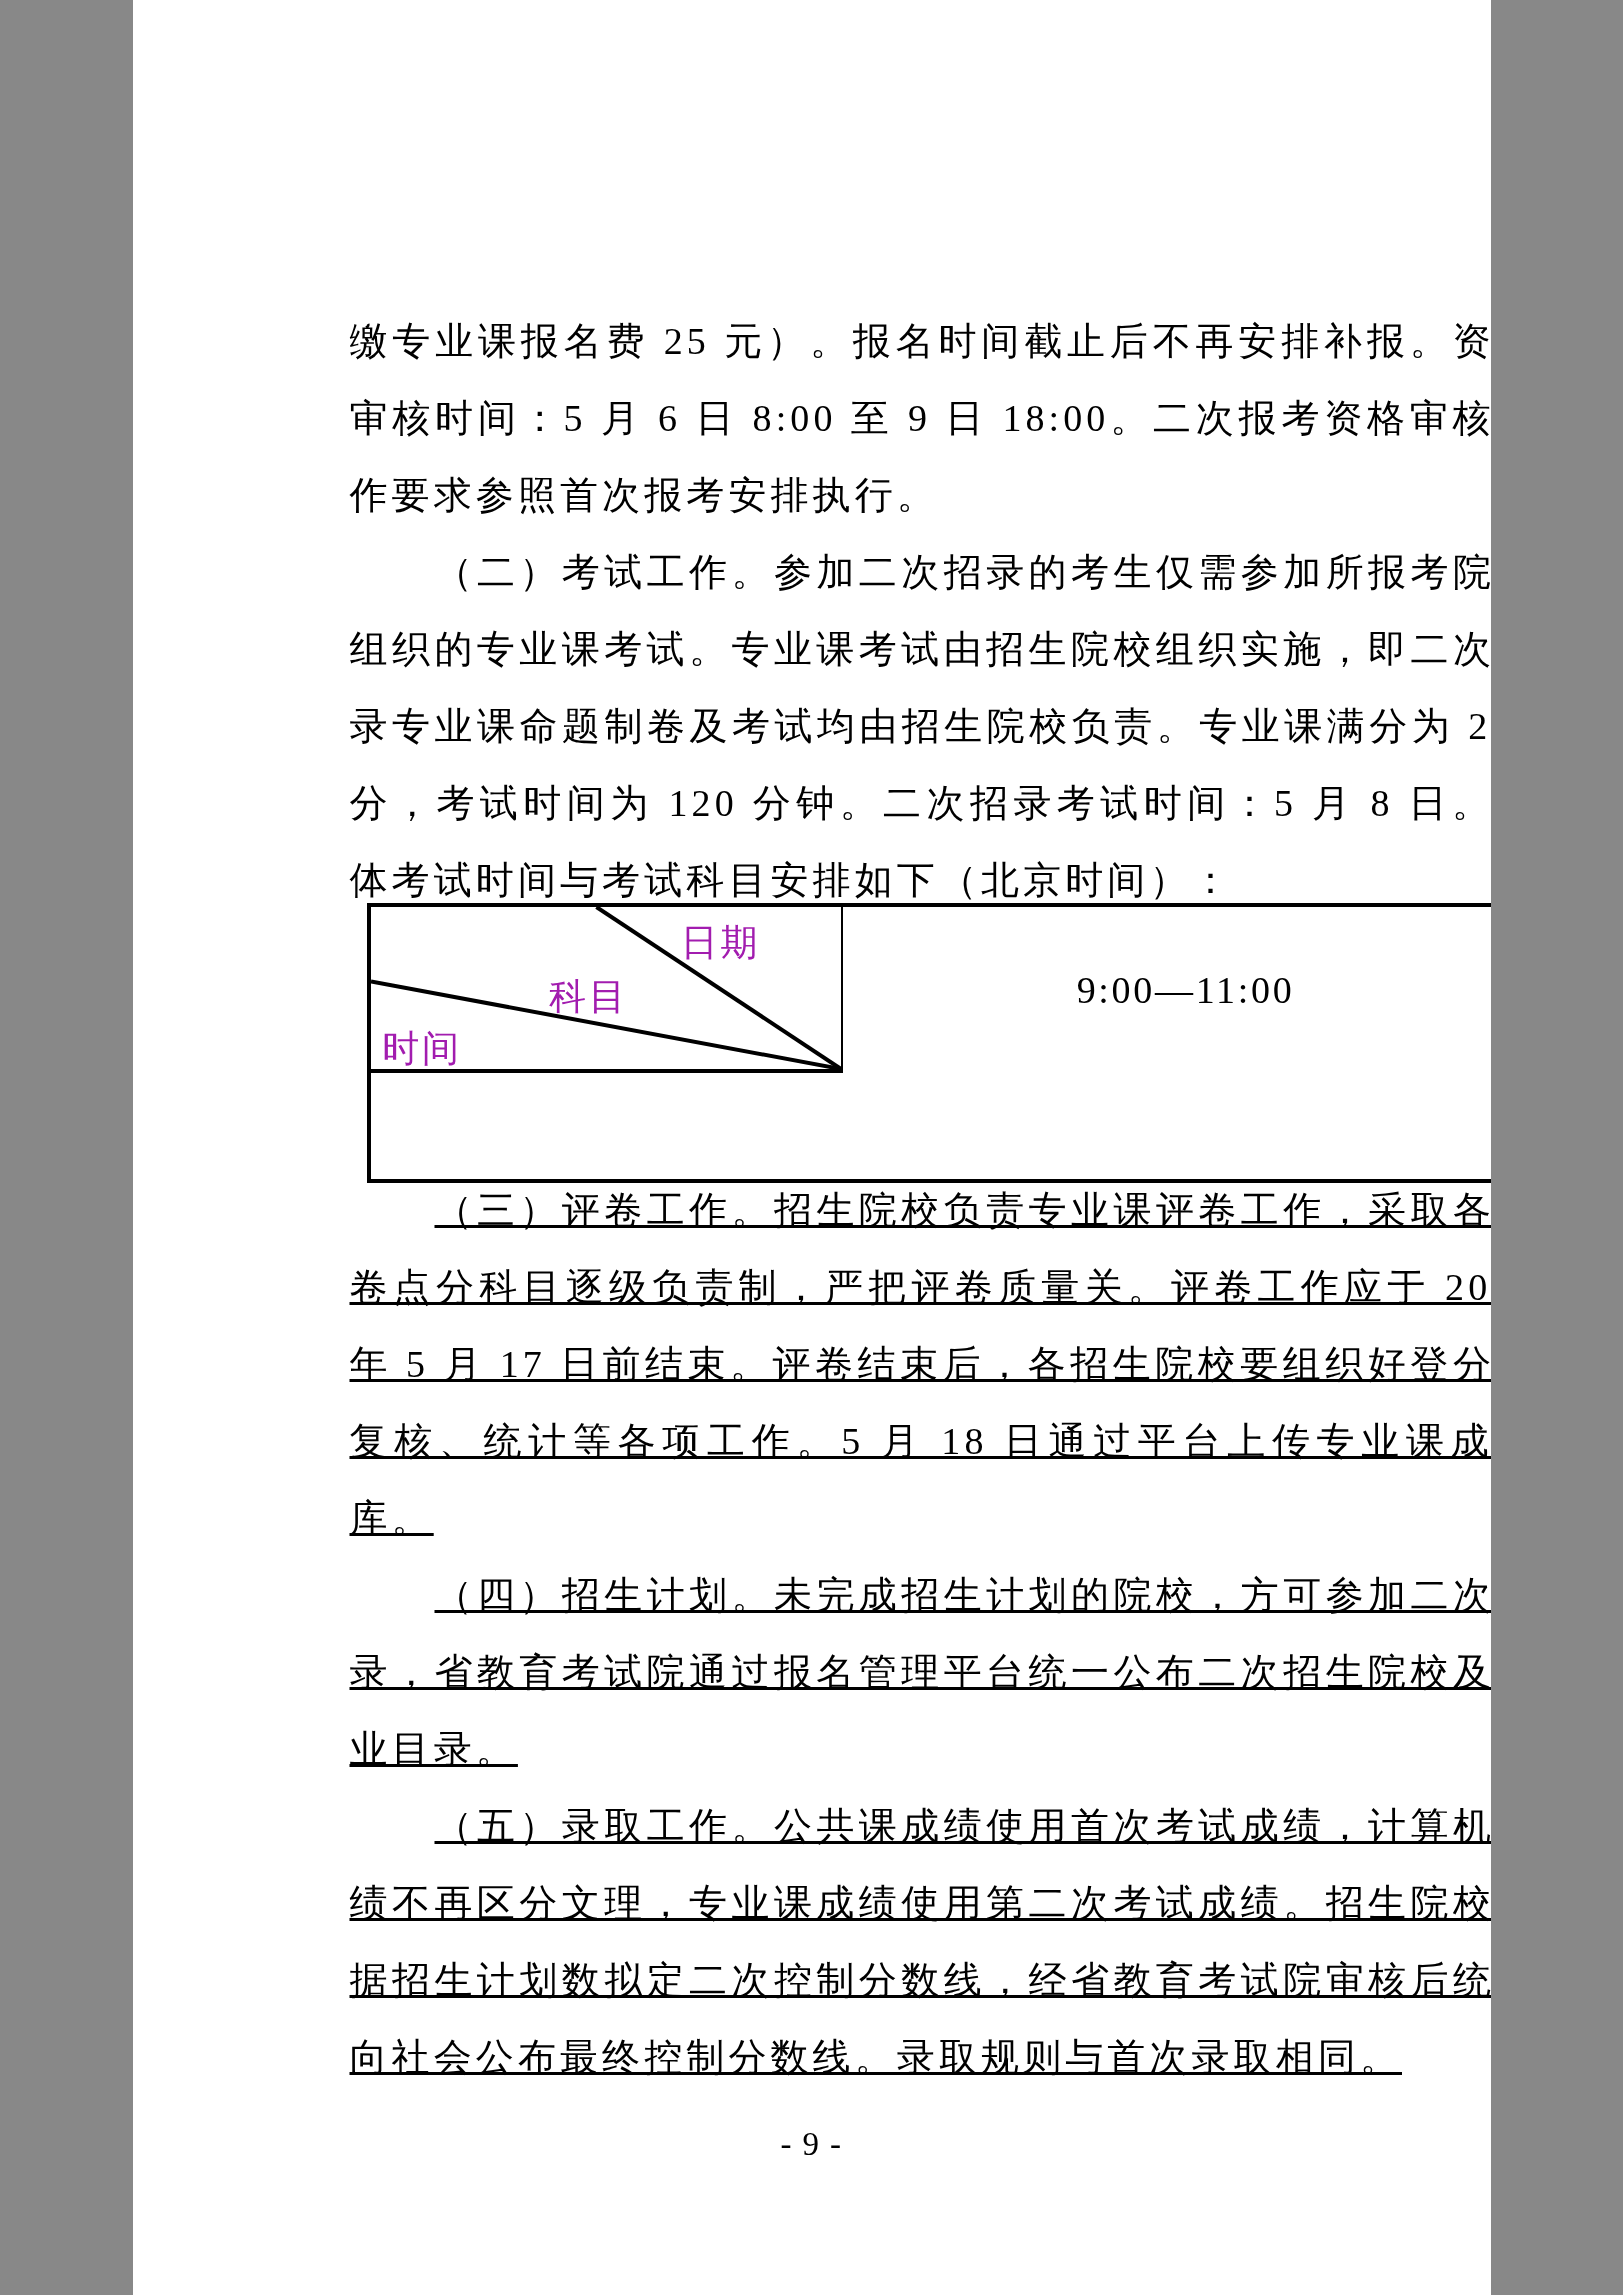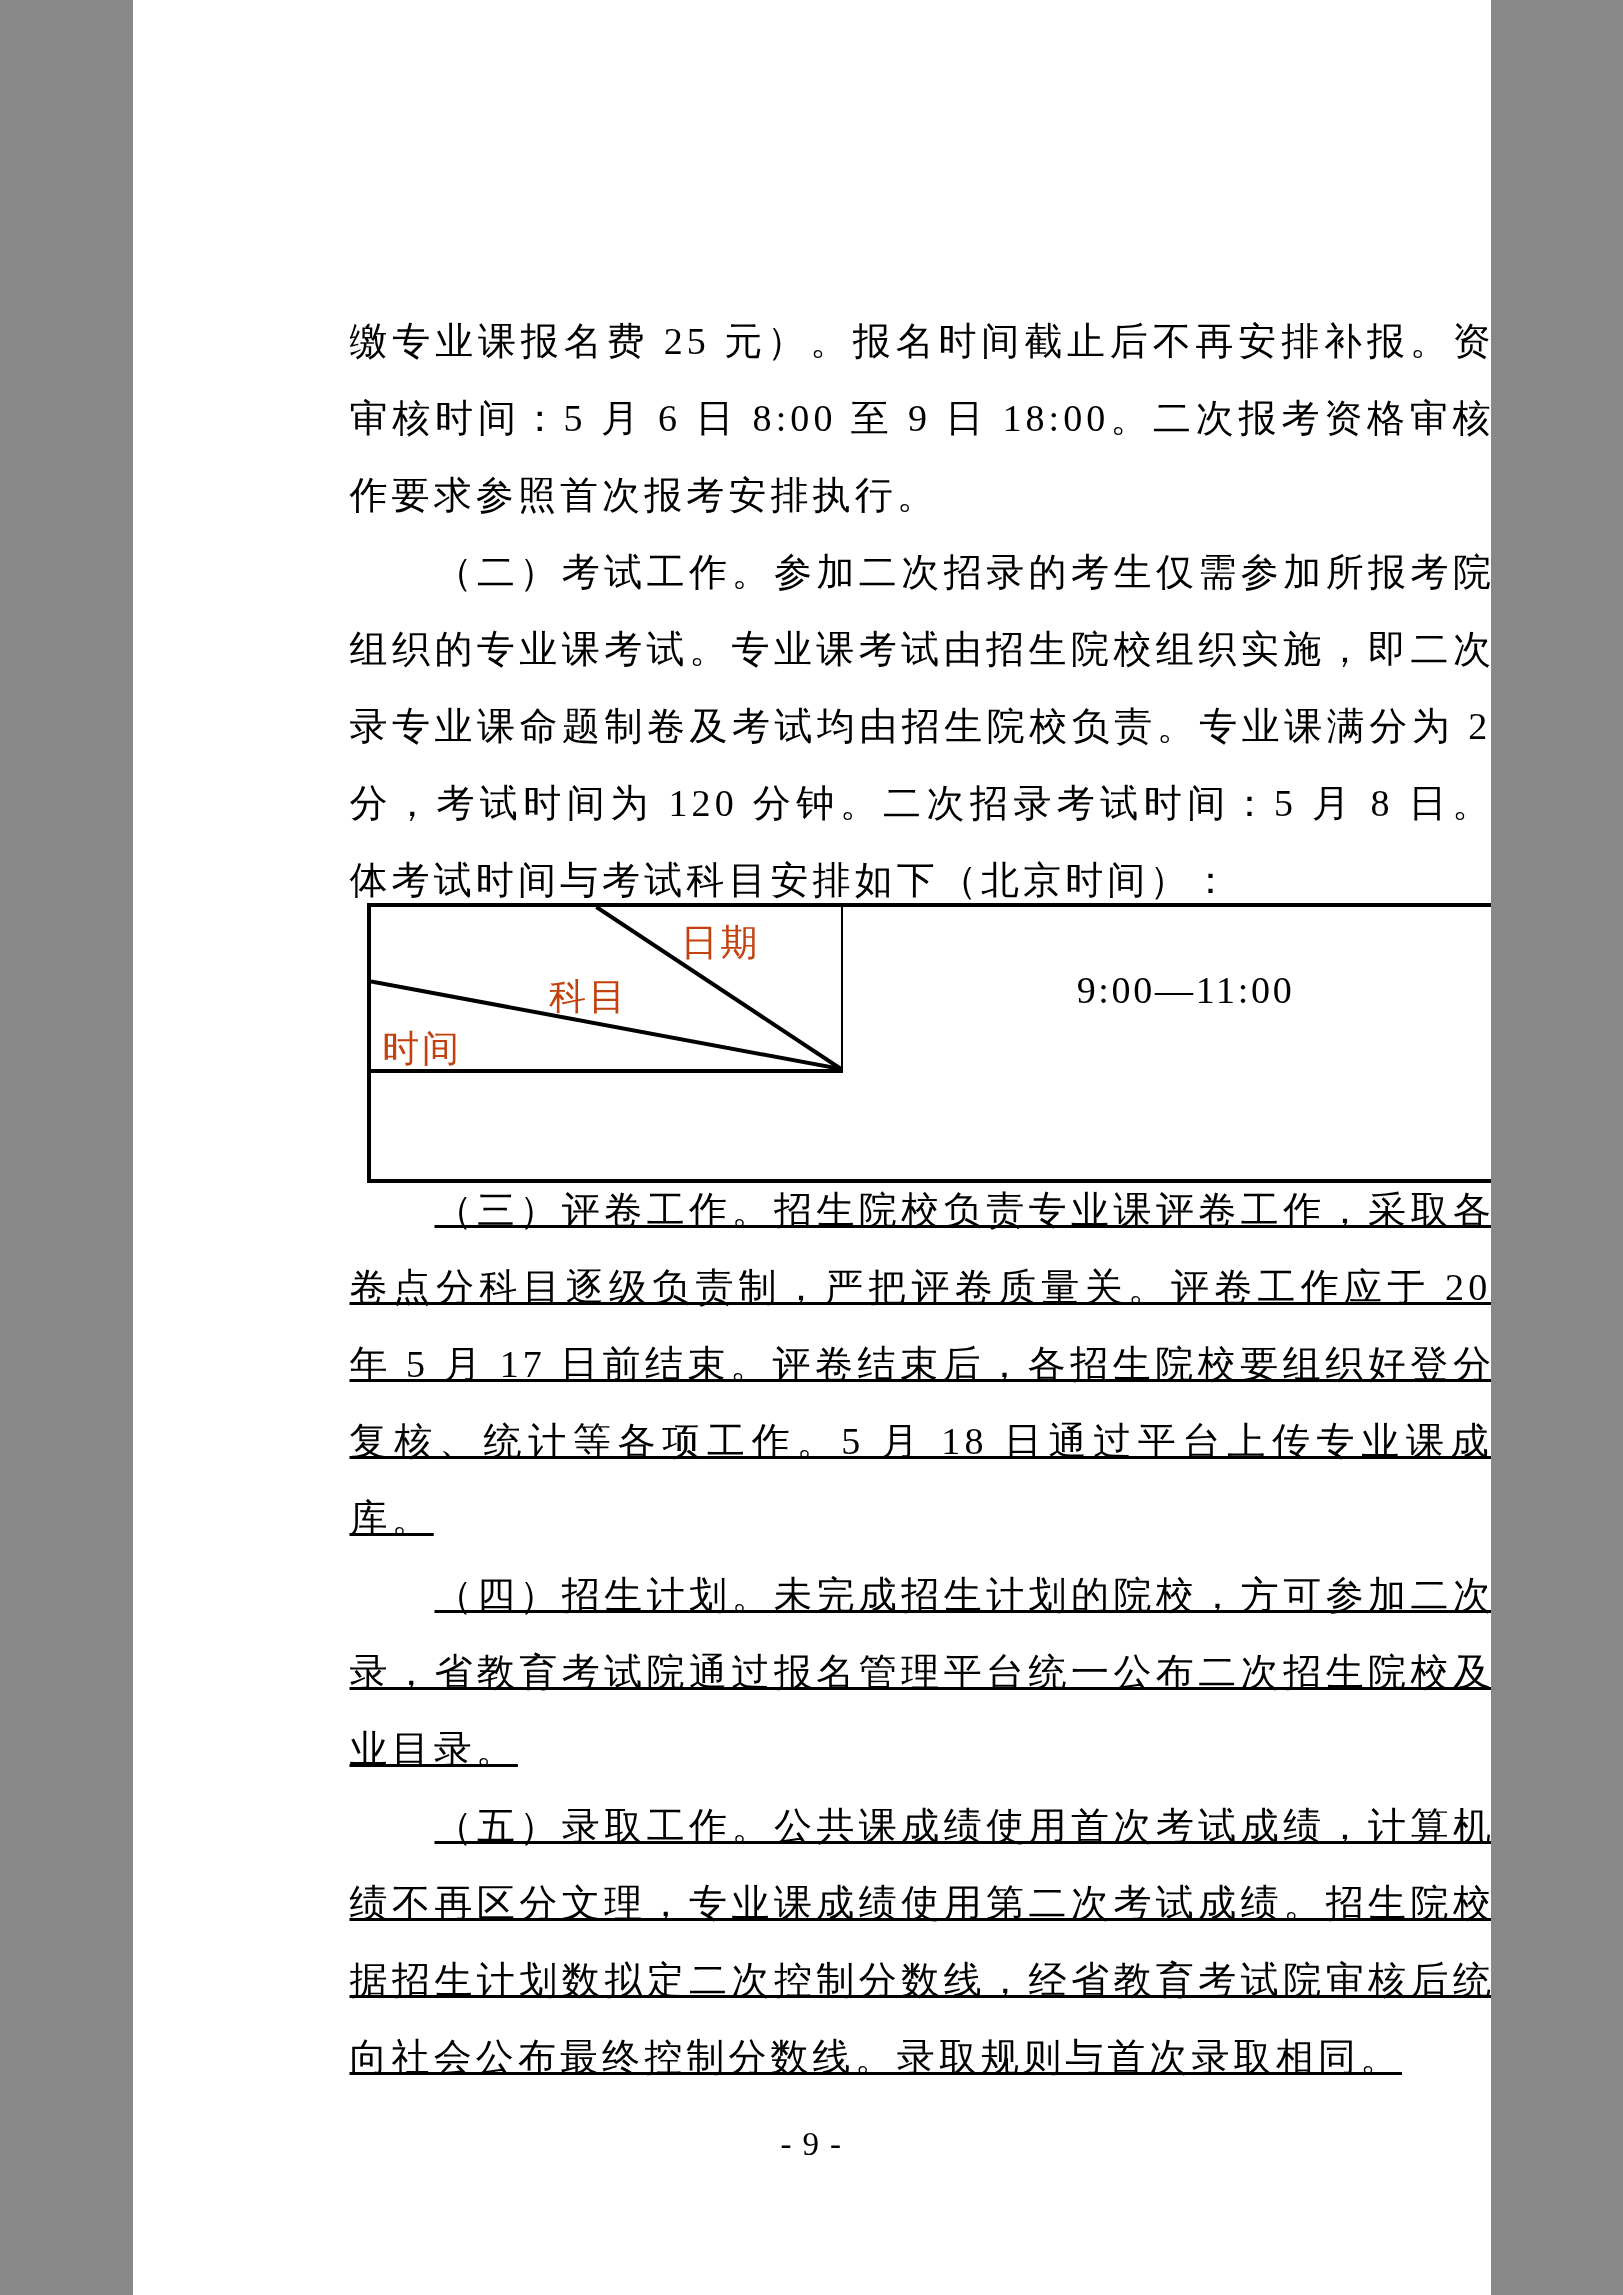--- a/index.html
+++ b/index.html
@@ -55,21 +55,21 @@
   .cell-datehdr  { border-bottom: 4.1px solid #000; }
   .cell-time     { border-right: 2.7px solid #000; font-size: 41px; letter-spacing: 1.4px; }
   .cell-subject  { }
 
   .corner-svg { position: absolute; left: 0; top: 0; width: 100%; height: 100%; display: block; }
   .corner-label {
     position: absolute;
     font-size: 37px;
     letter-spacing: 2.7px;
     white-space: nowrap;
-    color: #c2410c;
+    color: #a21caf;
   }
   .corner-label-date    { left: 66%; top: 7%;  }
   .corner-label-subject { left: 38%; top: 40%; }
   .corner-label-time    { left: 2.5%; top: 72%; }
 
   .footer {
     position: absolute;
     left: 0;
     top: 2126px;
     width: 100%;

